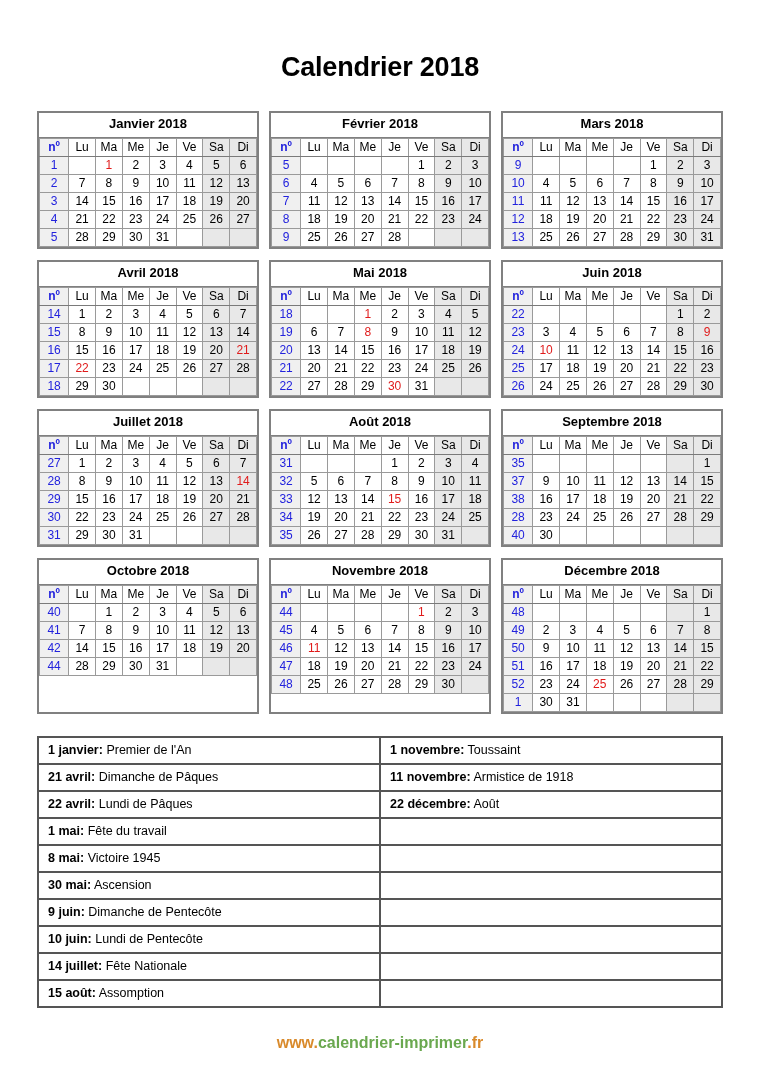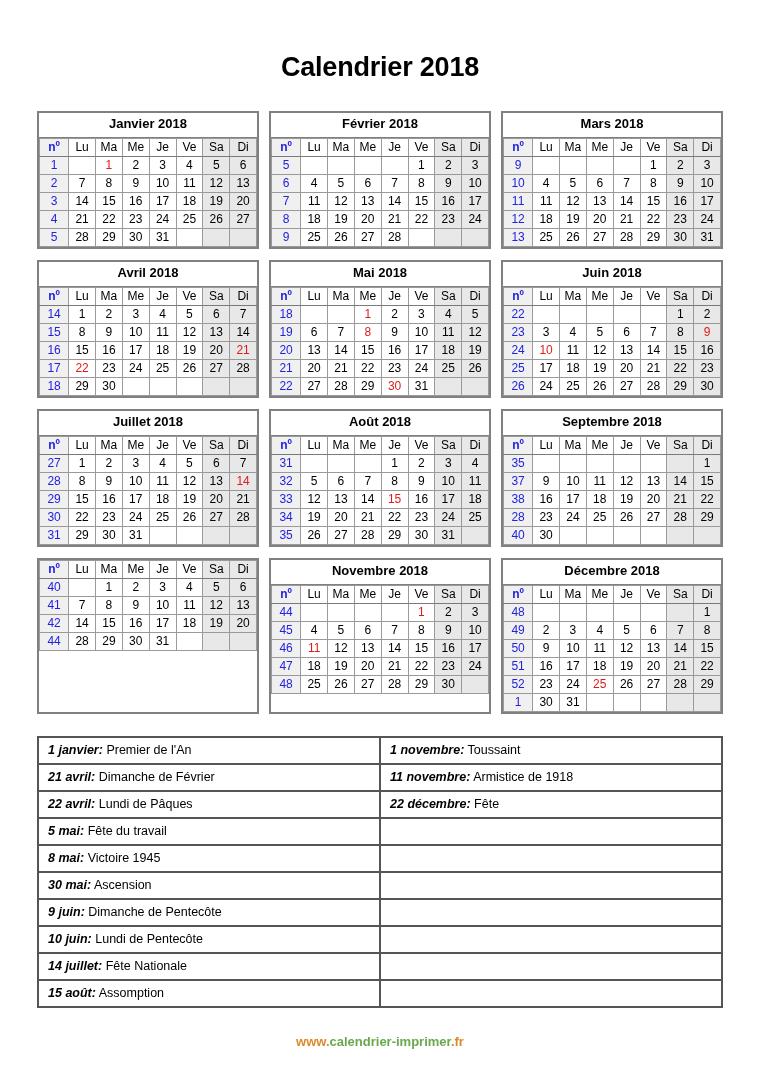--- a/index.html
+++ b/index.html
@@ -111,26 +111,25 @@
     height: 25px;
     padding: 0 9px;
     vertical-align: middle;
     background: #ffffff;
   }
   table.holidays td.outer {
     border-width: 2px;
   }
   .hol-date {
     font-weight: bold;
-    font-style: italic;
   }
   .footer-url {
     text-align: center;
     padding-top: 26px;
-    font-size: 13px;
+    font-size: 16px;
     font-weight: bold;
   }
   .url-a { color: #d98a2b; }
   .url-b { color: #6aa84f; }
   .url-c { color: #d98a2b; }
 </style>
 </head>
 <body>
 
 <div class="page">
@@ -753,20 +752,21 @@
               <td class="empty"></td>
               <td class="empty"></td>
               <td class="empty"></td>
               <td class="we empty"></td>
               <td class="we empty"></td>
             </tr>
           </tbody>
         </table>
       </div>
       <div class="month">
+        <div class="month-title">Octobre 2018</div>
         <table class="month-table">
           <thead>
             <tr>
               <th class="wk-head">nº</th>
               <th>Lu</th>
               <th>Ma</th>
               <th>Me</th>
               <th>Je</th>
               <th>Ve</th>
               <th class="we">Sa</th>
@@ -968,29 +968,29 @@
     </div>
 
   <div class="holidays-wrap">
     <table class="holidays">
       <tbody>
           <tr>
             <td class="outer"><span class="hol-date">1 janvier:</span> <span>Premier de l'An</span></td>
             <td class="outer"><span class="hol-date">1 novembre:</span> <span>Toussaint</span></td>
           </tr>
           <tr>
-            <td class="outer"><span class="hol-date">21 avril:</span> <span>Dimanche de Février</span></td>
+            <td class="outer"><span class="hol-date">21 avril:</span> <span>Dimanche de Pâques</span></td>
             <td class="outer"><span class="hol-date">11 novembre:</span> <span>Armistice de 1918</span></td>
           </tr>
           <tr>
             <td class="outer"><span class="hol-date">22 avril:</span> <span>Lundi de Pâques</span></td>
-            <td class="outer"><span class="hol-date">22 décembre:</span> <span>Fête</span></td>
+            <td class="outer"><span class="hol-date">22 décembre:</span> <span>Août</span></td>
           </tr>
           <tr>
-            <td class="outer"><span class="hol-date">5 mai:</span> <span>Fête du travail</span></td>
+            <td class="outer"><span class="hol-date">1 mai:</span> <span>Fête du travail</span></td>
             <td class="outer"></td>
           </tr>
           <tr>
             <td class="outer"><span class="hol-date">8 mai:</span> <span>Victoire 1945</span></td>
             <td class="outer"></td>
           </tr>
           <tr>
             <td class="outer"><span class="hol-date">30 mai:</span> <span>Ascension</span></td>
             <td class="outer"></td>
           </tr>

